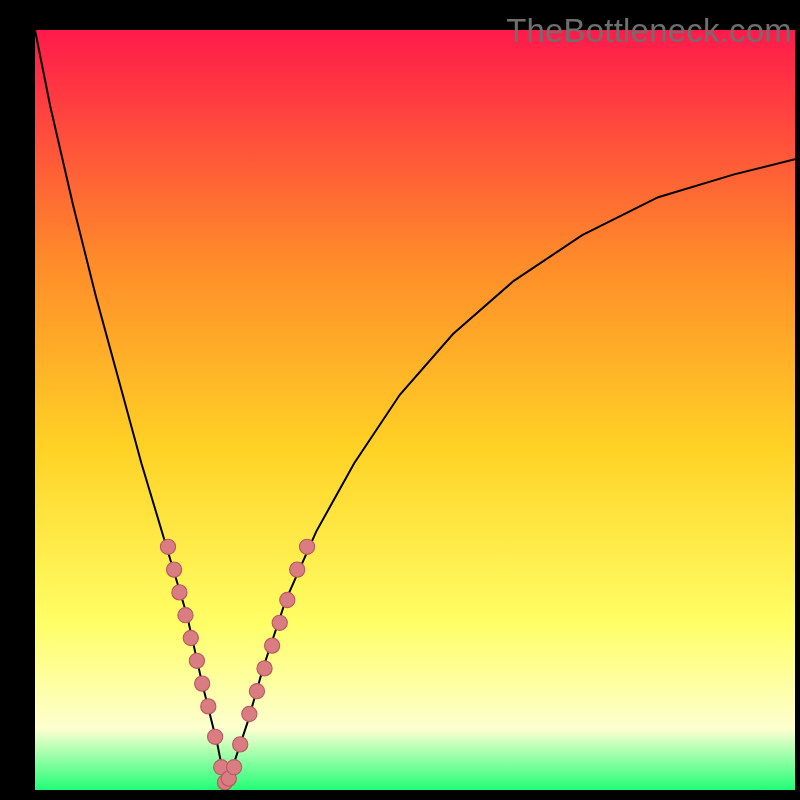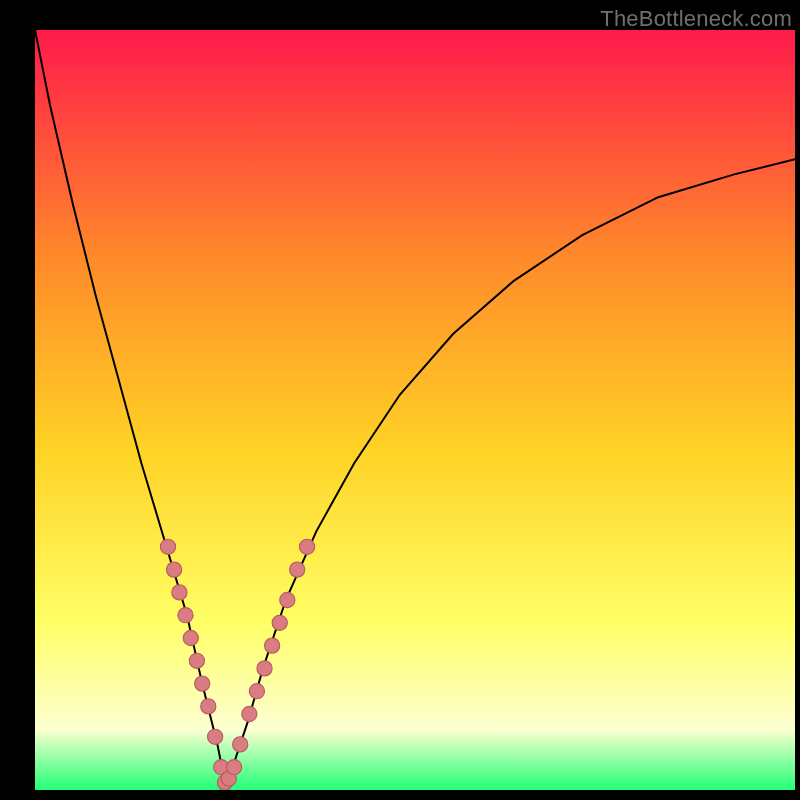--- a/index.html
+++ b/index.html
@@ -22,24 +22,24 @@
   .plot {
     position: absolute;
     left: 35px;
     top: 30px;
     width: 760px;
     height: 760px;
     overflow: hidden;
   }
   .watermark {
     position: absolute;
-    top: 6px;
+    top: 12px;
     right: 8px;
     color: #6f6f6f;
-    font-size: 22px;
+    font-size: 33px;
     font-weight: 400;
     letter-spacing: 0.2px;
     z-index: 50;
   }
   svg { display: block; }
 </style>
 </head>
 <body>
 
 <div class="frame">

